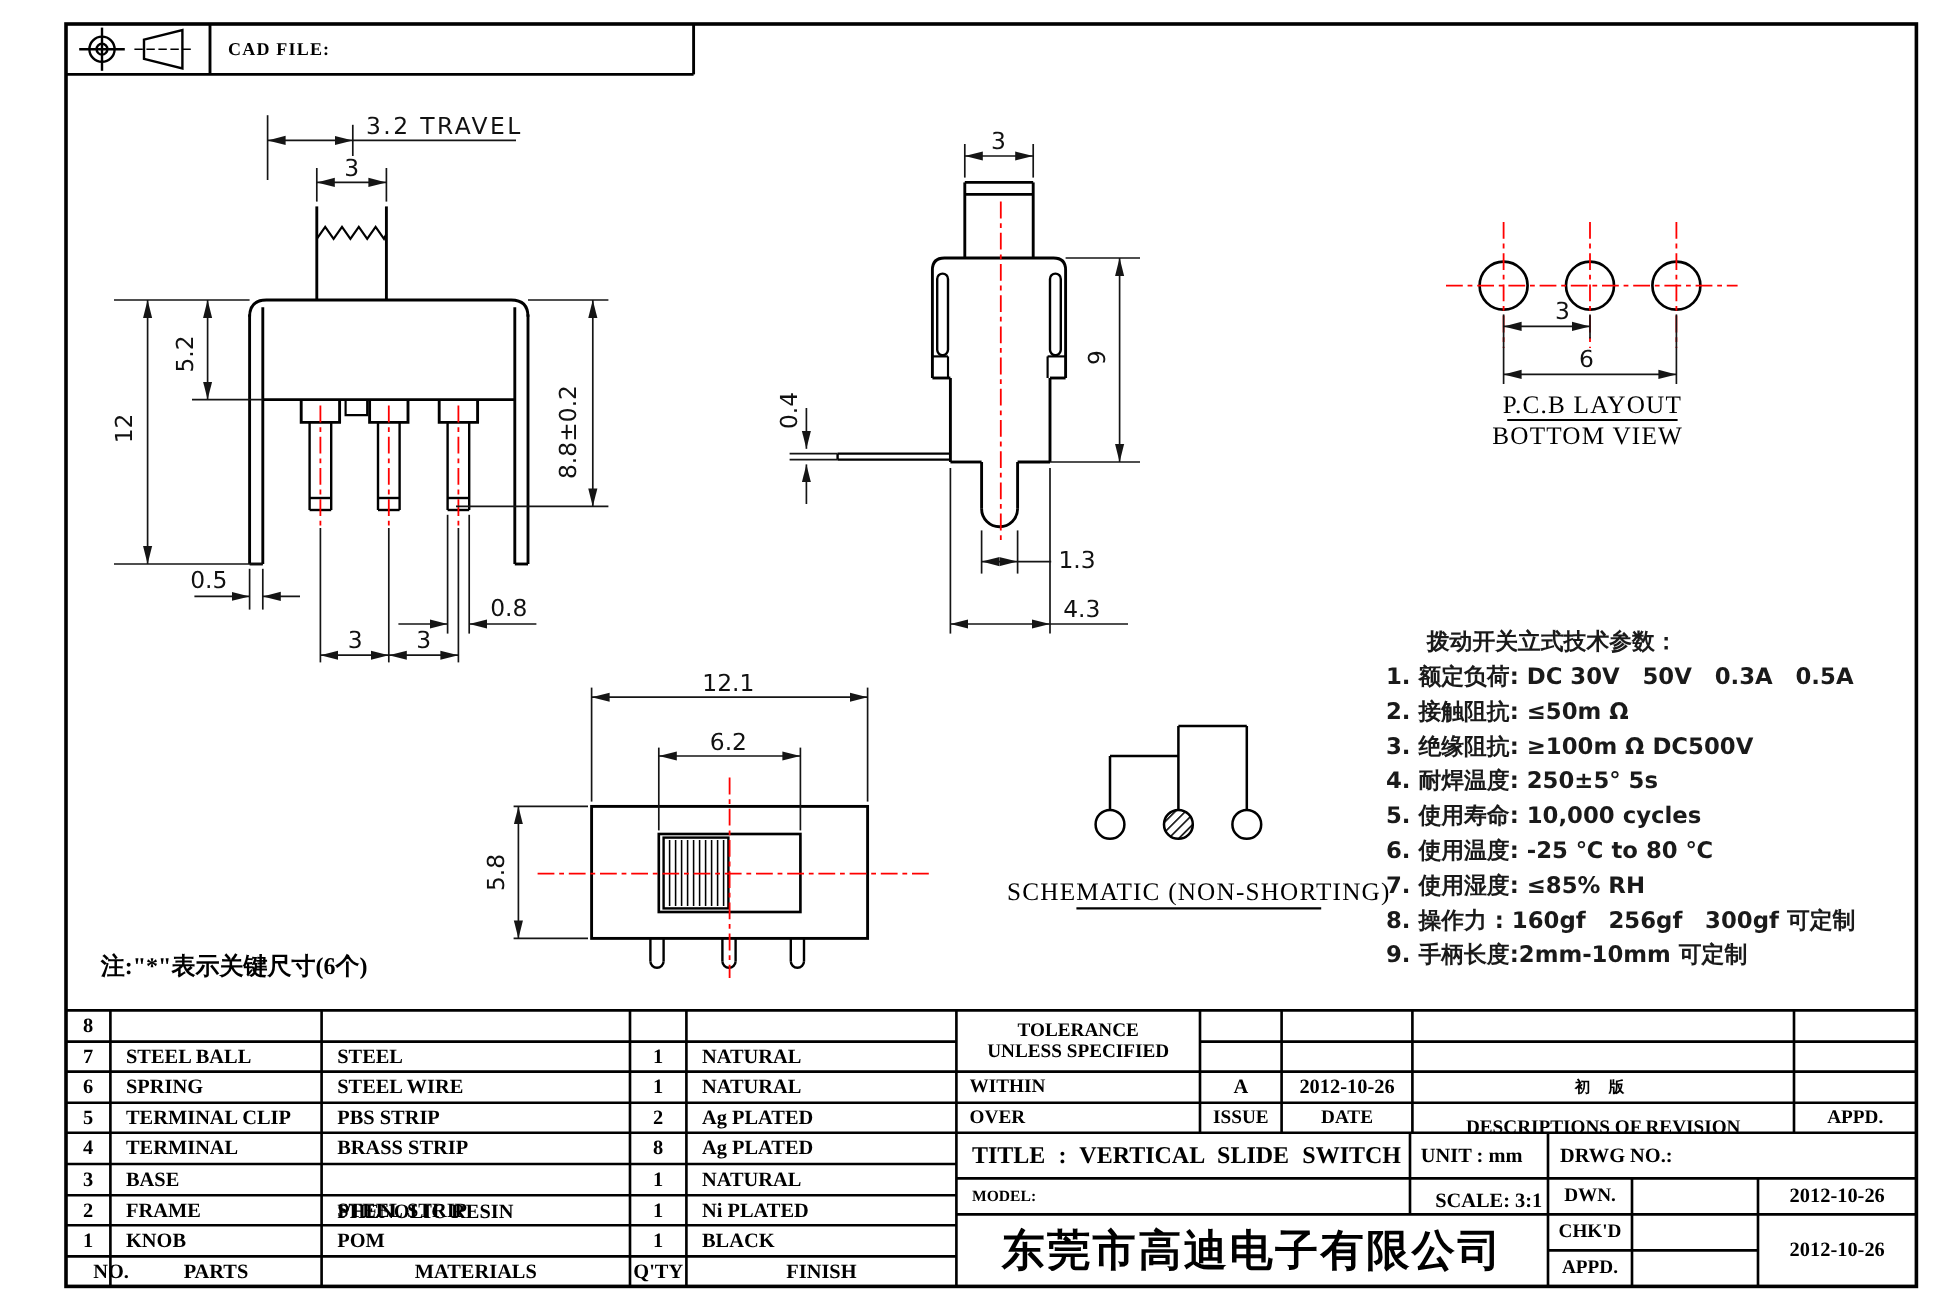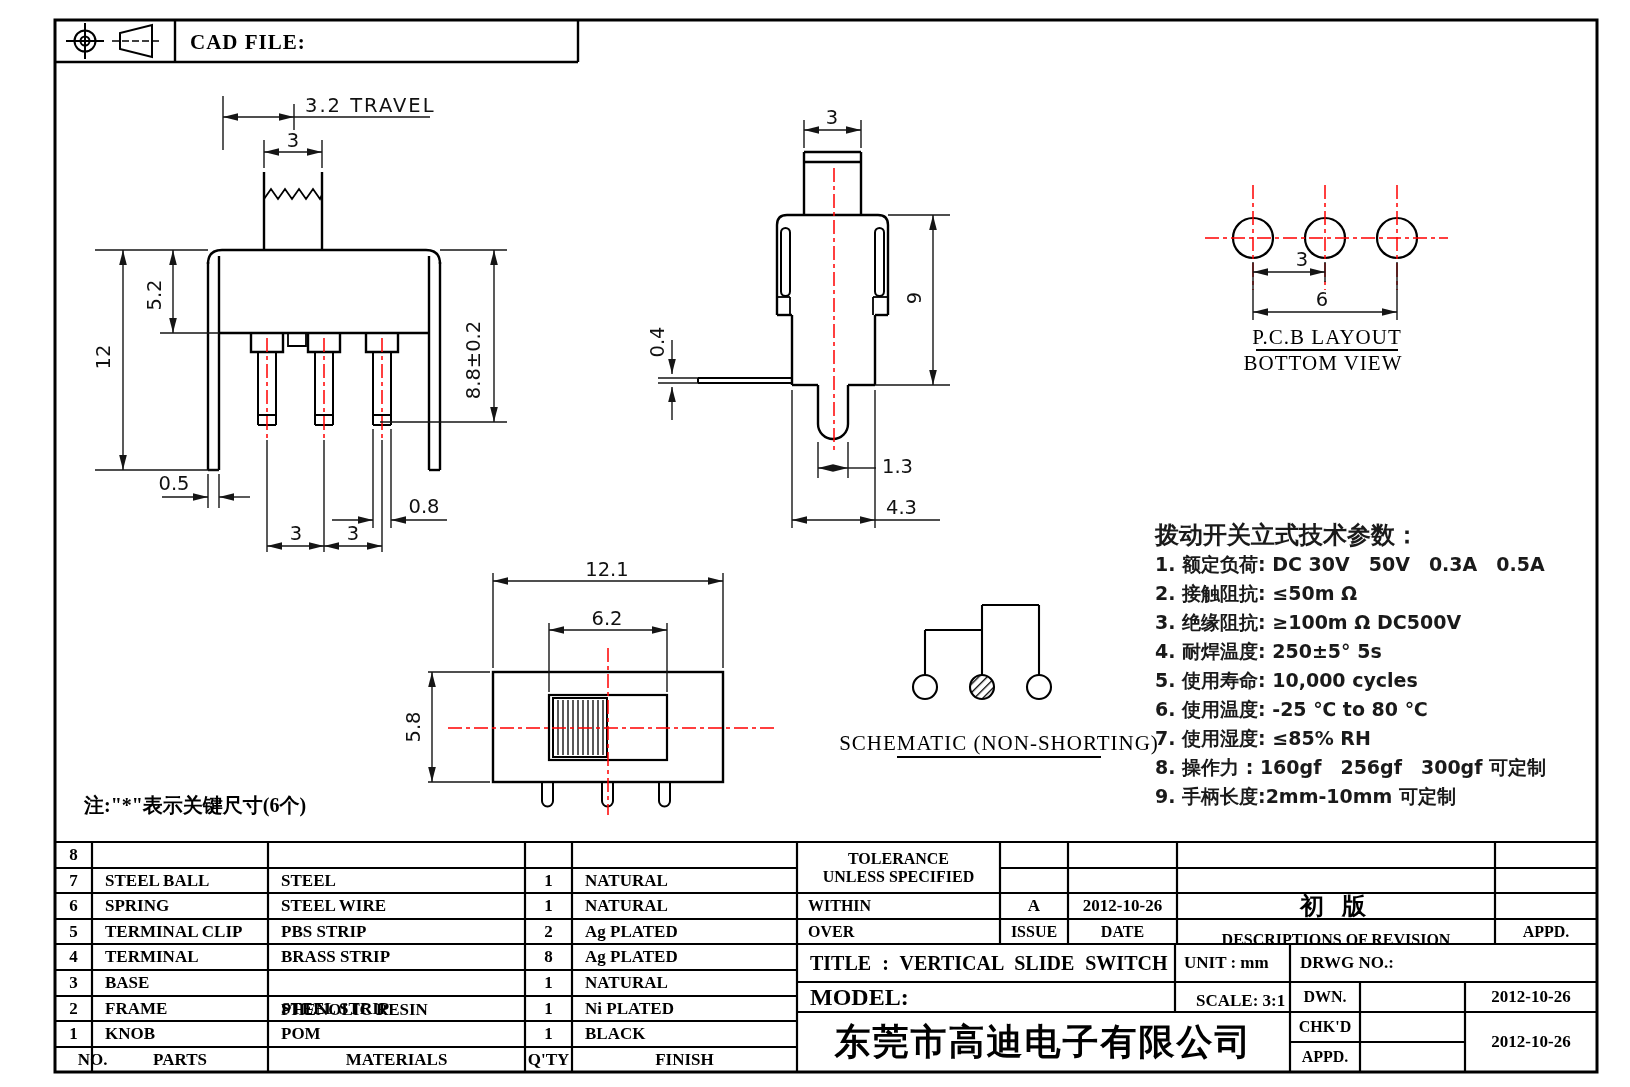--- a/index.html
+++ b/index.html
@@ -5,31 +5,31 @@
   html,body{margin:0;padding:0;background:#fff;}
   #sheet{position:relative;width:1630px;height:1087px;background:#ffffff;overflow:hidden;
          font-family:"Liberation Sans",sans-serif;}
   #draw{position:absolute;left:0;top:0;}
   .cell{position:absolute;font-family:"Liberation Serif",serif;font-weight:700;color:#000;
         white-space:nowrap;overflow:hidden;}
   .cc{display:flex;align-items:center;justify-content:center;text-align:center;}
   .cl-left{display:flex;align-items:center;}
   .t17{font-size:17px;}
   .t16{font-size:16px;}
-  .t18{font-size:24px;text-align:center;}
+  .t18{font-size:13px;text-align:center;}
   .t20{font-size:20px;}
   .company{font-family:"DejaVu Sans",sans-serif;font-weight:700;font-size:36px;letter-spacing:2px;}
   .params{position:absolute;left:1155px;top:520px;width:450px;color:#1a1a1a;
           font-family:"DejaVu Sans",sans-serif;font-weight:700;font-size:19px;}
   .params .pline{height:29px;line-height:29px;white-space:nowrap;}
-  .params .ptitle{height:30px;line-height:30px;font-size:24px;}
+  .params .ptitle{height:30px;line-height:30px;font-size:19px;margin-left:34px;}
   .note{position:absolute;left:84px;top:792px;font-family:"Liberation Serif",serif;
         font-weight:700;font-size:20px;color:#000;white-space:nowrap;}
   .cadfile{position:absolute;left:190px;top:26px;width:380px;height:32px;line-height:32px;
-        font-family:"Liberation Serif",serif;font-weight:700;font-size:21px;letter-spacing:1px;}
+        font-family:"Liberation Serif",serif;font-weight:700;font-size:15px;letter-spacing:1px;}
   svg text{font-family:"DejaVu Sans",sans-serif;font-size:19.5px;fill:#111;}
   svg text.lbl{font-family:"Liberation Serif",serif;font-size:21px;letter-spacing:1px;fill:#000;}
 </style>
 </head>
 <body>
 
 <div id="sheet">
 
 <svg id="draw" width="1630" height="1087" viewBox="0 0 1630 1087">
   <defs>

